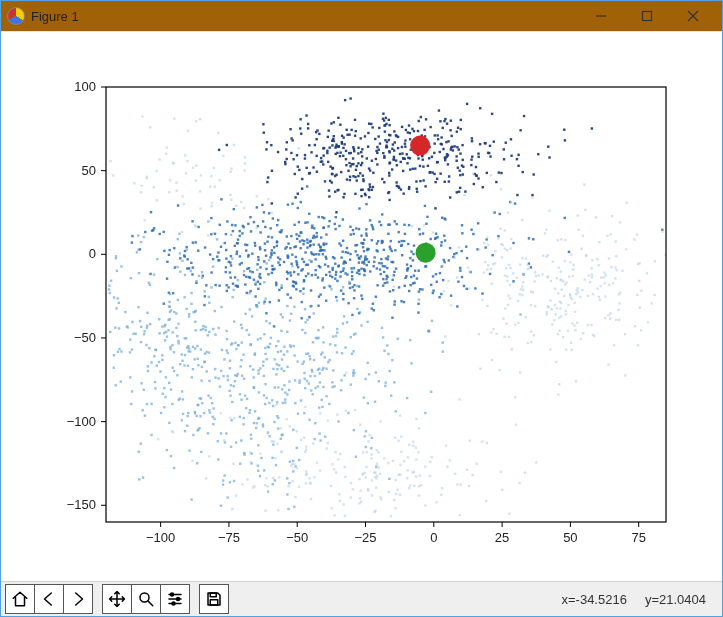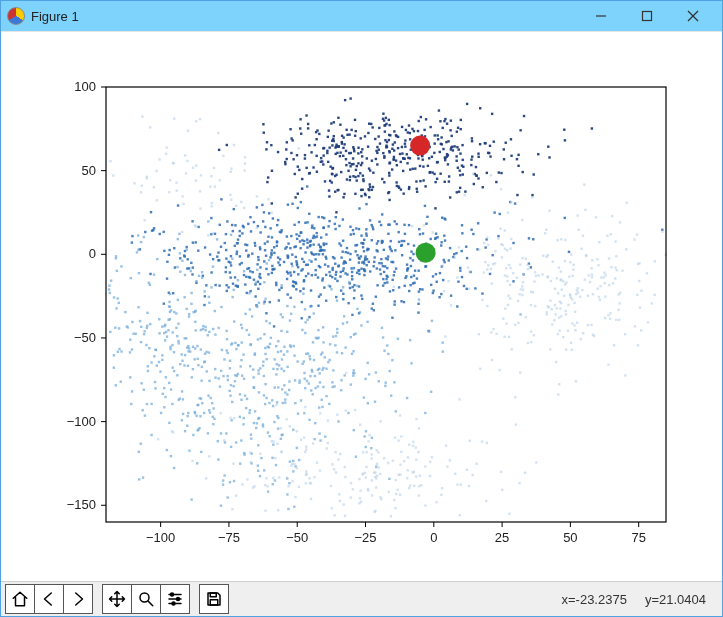--- a/index.html
+++ b/index.html
@@ -1,16 +1,16 @@
 <!DOCTYPE html>
 <html><head>
 <meta charset="utf-8">
 <style>
   html,body{margin:0;padding:0;font-family:"Segoe UI",Tahoma,sans-serif;font-size:13px;color:#222;background:#fff}
-  .window{width:723px;height:617px;border:1px solid #4fa3e3;box-sizing:border-box;display:flex;flex-direction:column;position:relative;background:#7dd3fc}
+  .window{width:723px;height:617px;border:1px solid #4fa3e3;box-sizing:border-box;display:flex;flex-direction:column;position:relative;background:#a16207}
   .titlebar{height:30px;display:flex;align-items:center;padding:0 6px;border-bottom:1px solid #e5e5e5}
   .titlebar .app-icon{width:16px;height:16px;border-radius:50%;background:conic-gradient(#ffcc00 0 120deg,#3c78d8 120deg 240deg,#cc3333 240deg 360deg);border:1px solid #888;margin-right:6px}
   .titlebar .title{flex:0 0 auto}
   .titlebar .spacer{flex:1}
   .win-btn{width:46px;height:30px;display:flex;align-items:center;justify-content:center;color:#333}
   .canvas-wrap{flex:1;position:relative;background:#fff}
   svg.plot{position:absolute;inset:0}
   .toolbar{height:34px;background:#efefef;border-top:1px solid #d0d0d0;display:flex;align-items:center;padding:0 4px;gap:0}
   .tb-btn{width:28px;height:28px;border:1px solid #555;background:#fff;margin-right:-1px;display:flex;align-items:center;justify-content:center;cursor:pointer}
   .tb-sep{width:10px}
@@ -2310,18 +2310,18 @@
     </div>
     <div class="tb-sep"></div>
     <div class="tb-btn" title="Save figure">
       <svg viewBox="0 0 24 24">
           <path d="M4 4 H17 L20 7 V20 H4 Z"></path>
           <rect x="7" y="4" width="8" height="5"></rect>
           <rect x="7" y="13" width="10" height="7"></rect>
         </svg>
     </div>
     <div class="tb-status">
-      <span><span>x=</span><span>-23.2375</span></span>
+      <span><span>x=</span><span>-34.5216</span></span>
       <span><span>y=</span><span>21.0404</span></span>
     </div>
   </div>
 
 </div>
 
 </body></html>

